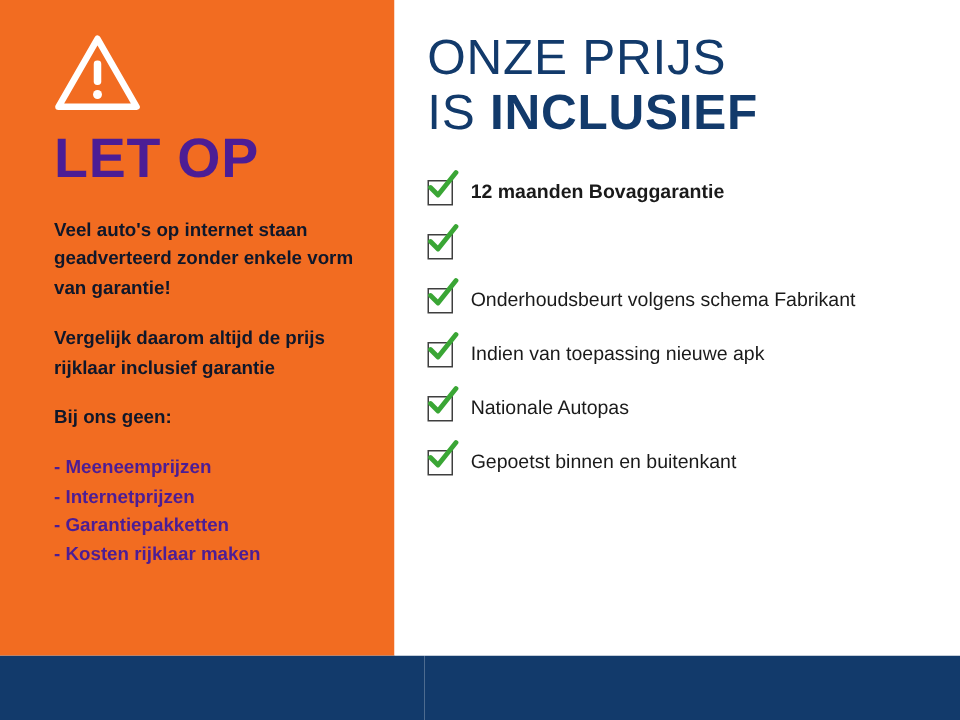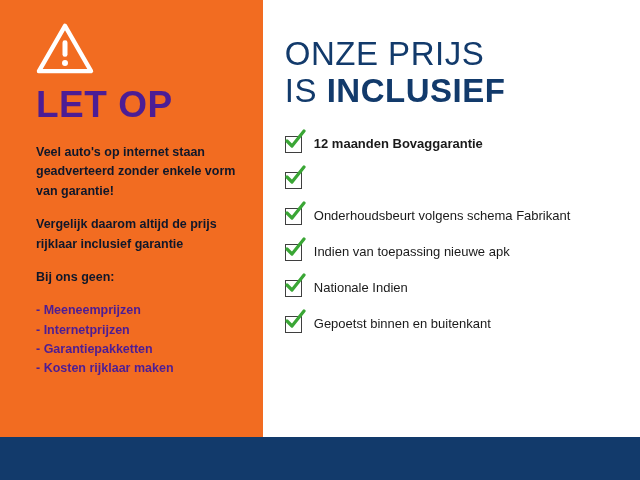--- a/index.html
+++ b/index.html
@@ -71,21 +71,21 @@
     line-height: 1.55;
     color: #4c1d95;
     white-space: nowrap;
   }
   
   .right-panel {
     width: 412px;
     height: 437px;
     background: #ffffff;
     box-sizing: border-box;
-    padding: 36px 10px 0 22px;
+    padding: 20px 10px 0 22px;
     position: relative;
   }
   .headline {
     color: #123a6b;
     font-size: 33px;
     line-height: 1.12;
     font-weight: normal;
     margin: 0 0 26px 0;
     letter-spacing: 0.5px;
   }
@@ -218,21 +218,21 @@
           </span>
           <span class="feature-label">Indien van toepassing nieuwe apk</span>
         </li>
 
         <li class="feature-item">
           <span class="check-box">
             <svg viewBox="0 0 22 22">
                 <path d="M3 12 L8 17 L20 2" fill="none" stroke="#3aa635" stroke-width="3.2" stroke-linecap="round" stroke-linejoin="round"></path>
               </svg>
           </span>
-          <span class="feature-label">Nationale Indien</span>
+          <span class="feature-label">Nationale Autopas</span>
         </li>
 
         <li class="feature-item">
           <span class="check-box">
             <svg viewBox="0 0 22 22">
                 <path d="M3 12 L8 17 L20 2" fill="none" stroke="#3aa635" stroke-width="3.2" stroke-linecap="round" stroke-linejoin="round"></path>
               </svg>
           </span>
           <span class="feature-label">Gepoetst binnen en buitenkant</span>
         </li>

